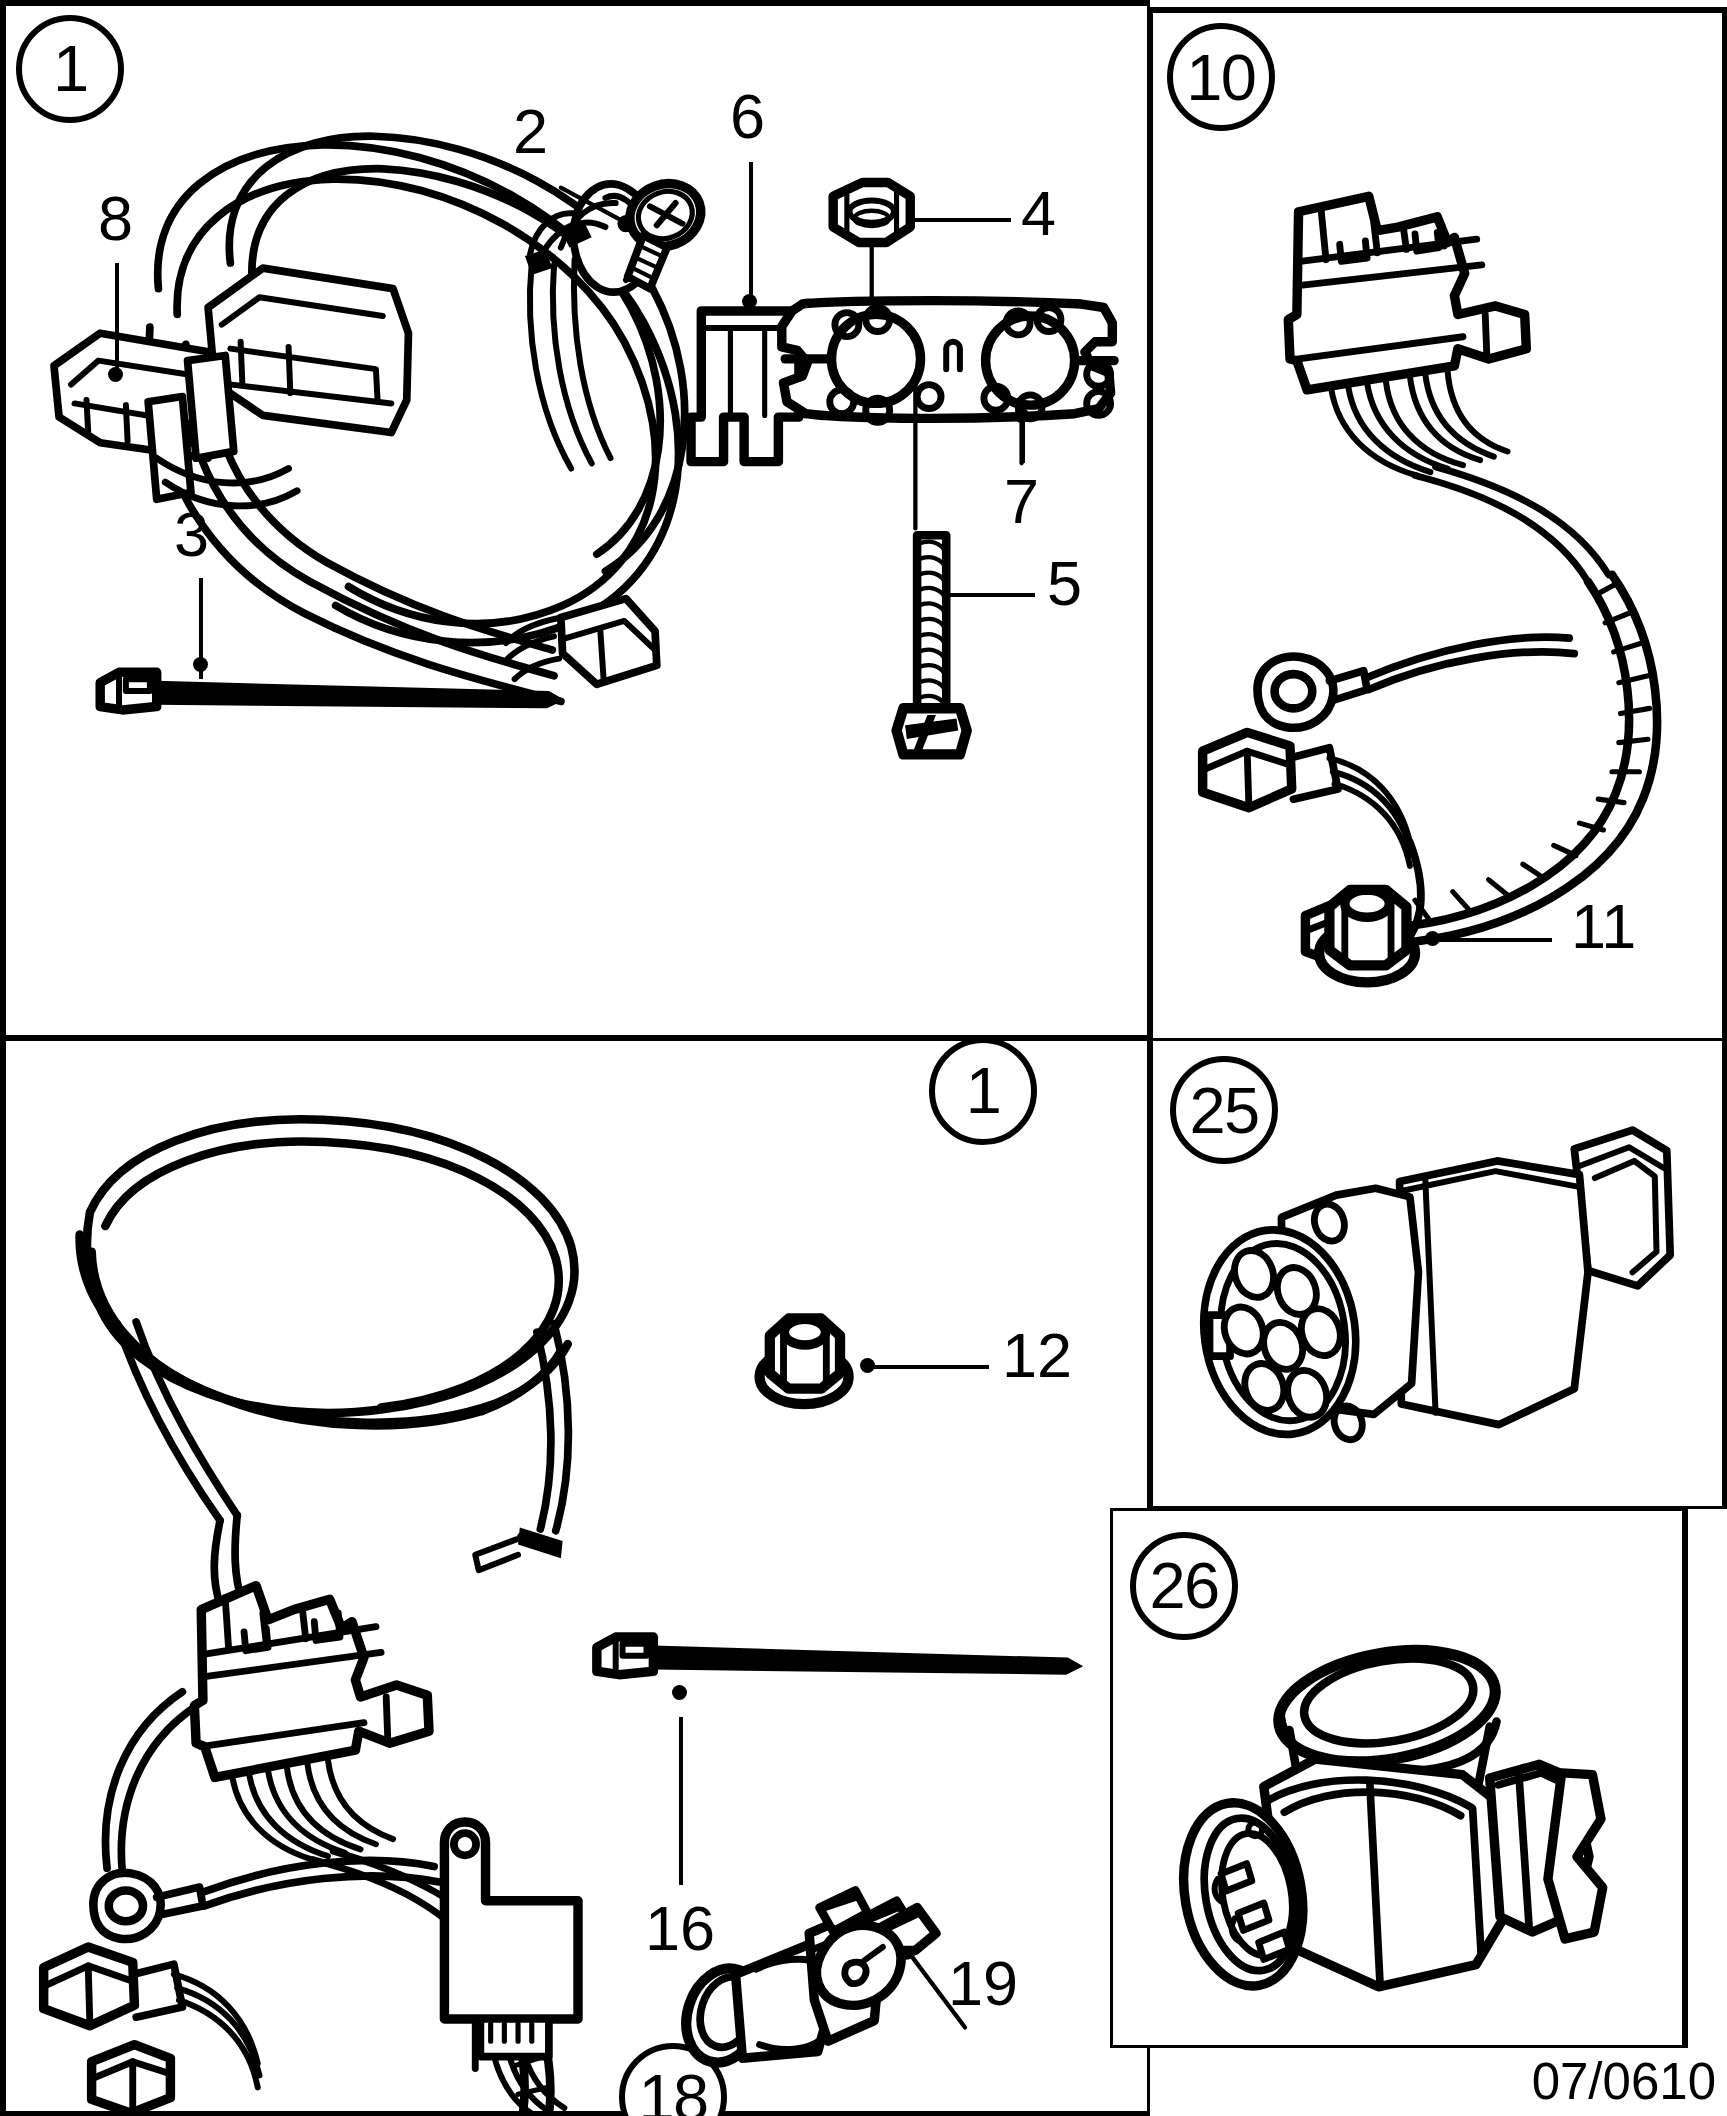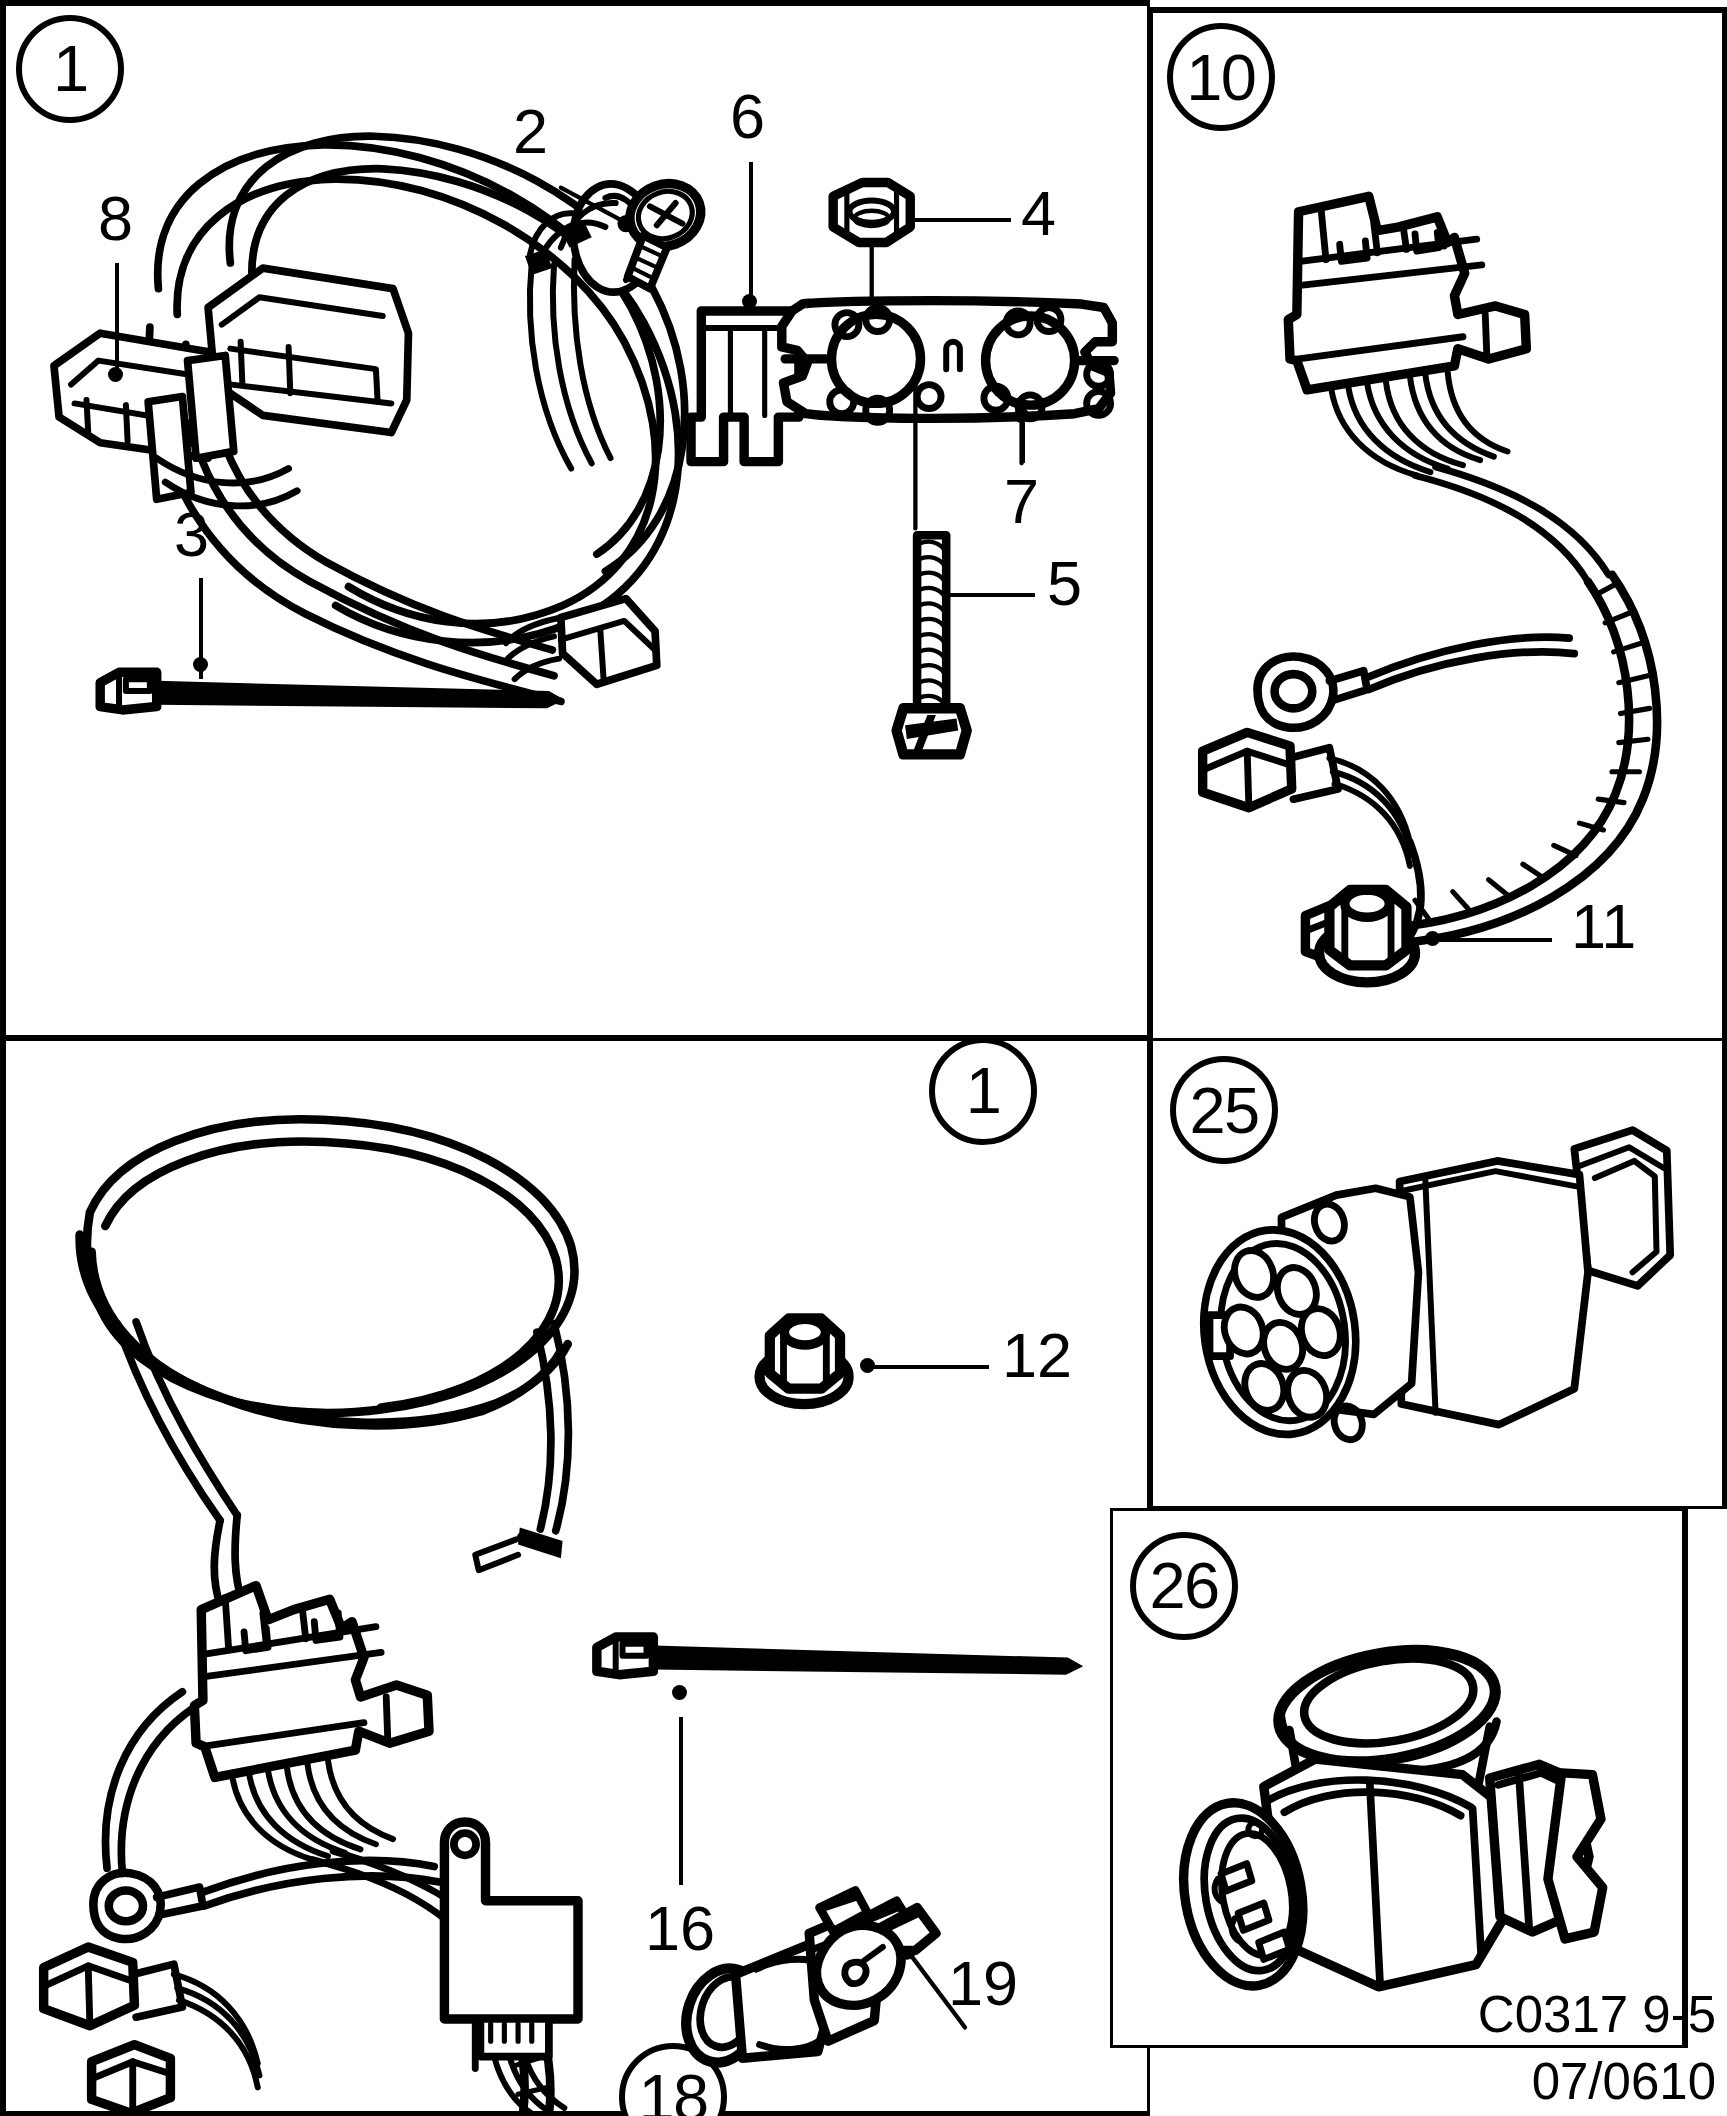--- a/index.html
+++ b/index.html
@@ -511,18 +511,17 @@
 
       <path class="wh" stroke-width="8" d="M126 424 L 156 412 L 162 432 L 132 444 Z"></path>
       <path class="wh" stroke-width="8" d="M146 470 L 176 458 L 182 478 L 152 490 Z"></path>
       <path class="wh" stroke-width="8" d="M170 504 L 200 492 L 206 512 L 176 524 Z"></path>
       <path class="ln" stroke-width="7" d="M122 430 C 116 440, 118 450, 126 456"></path>
       <path class="ln" stroke-width="7" d="M142 476 C 136 486, 138 496, 146 502"></path>
     </svg>
   </div>
 
   <div id="footer-area">
-    <div class="footer-txt" style="right:12px;top:-60px;width:548px;">C0317 9-5</div>
     <div class="footer-txt" style="right:12px;top:6.8px;width:548px;">07/0610</div>
   </div>
 
 </div>
 
 
 </body></html>

